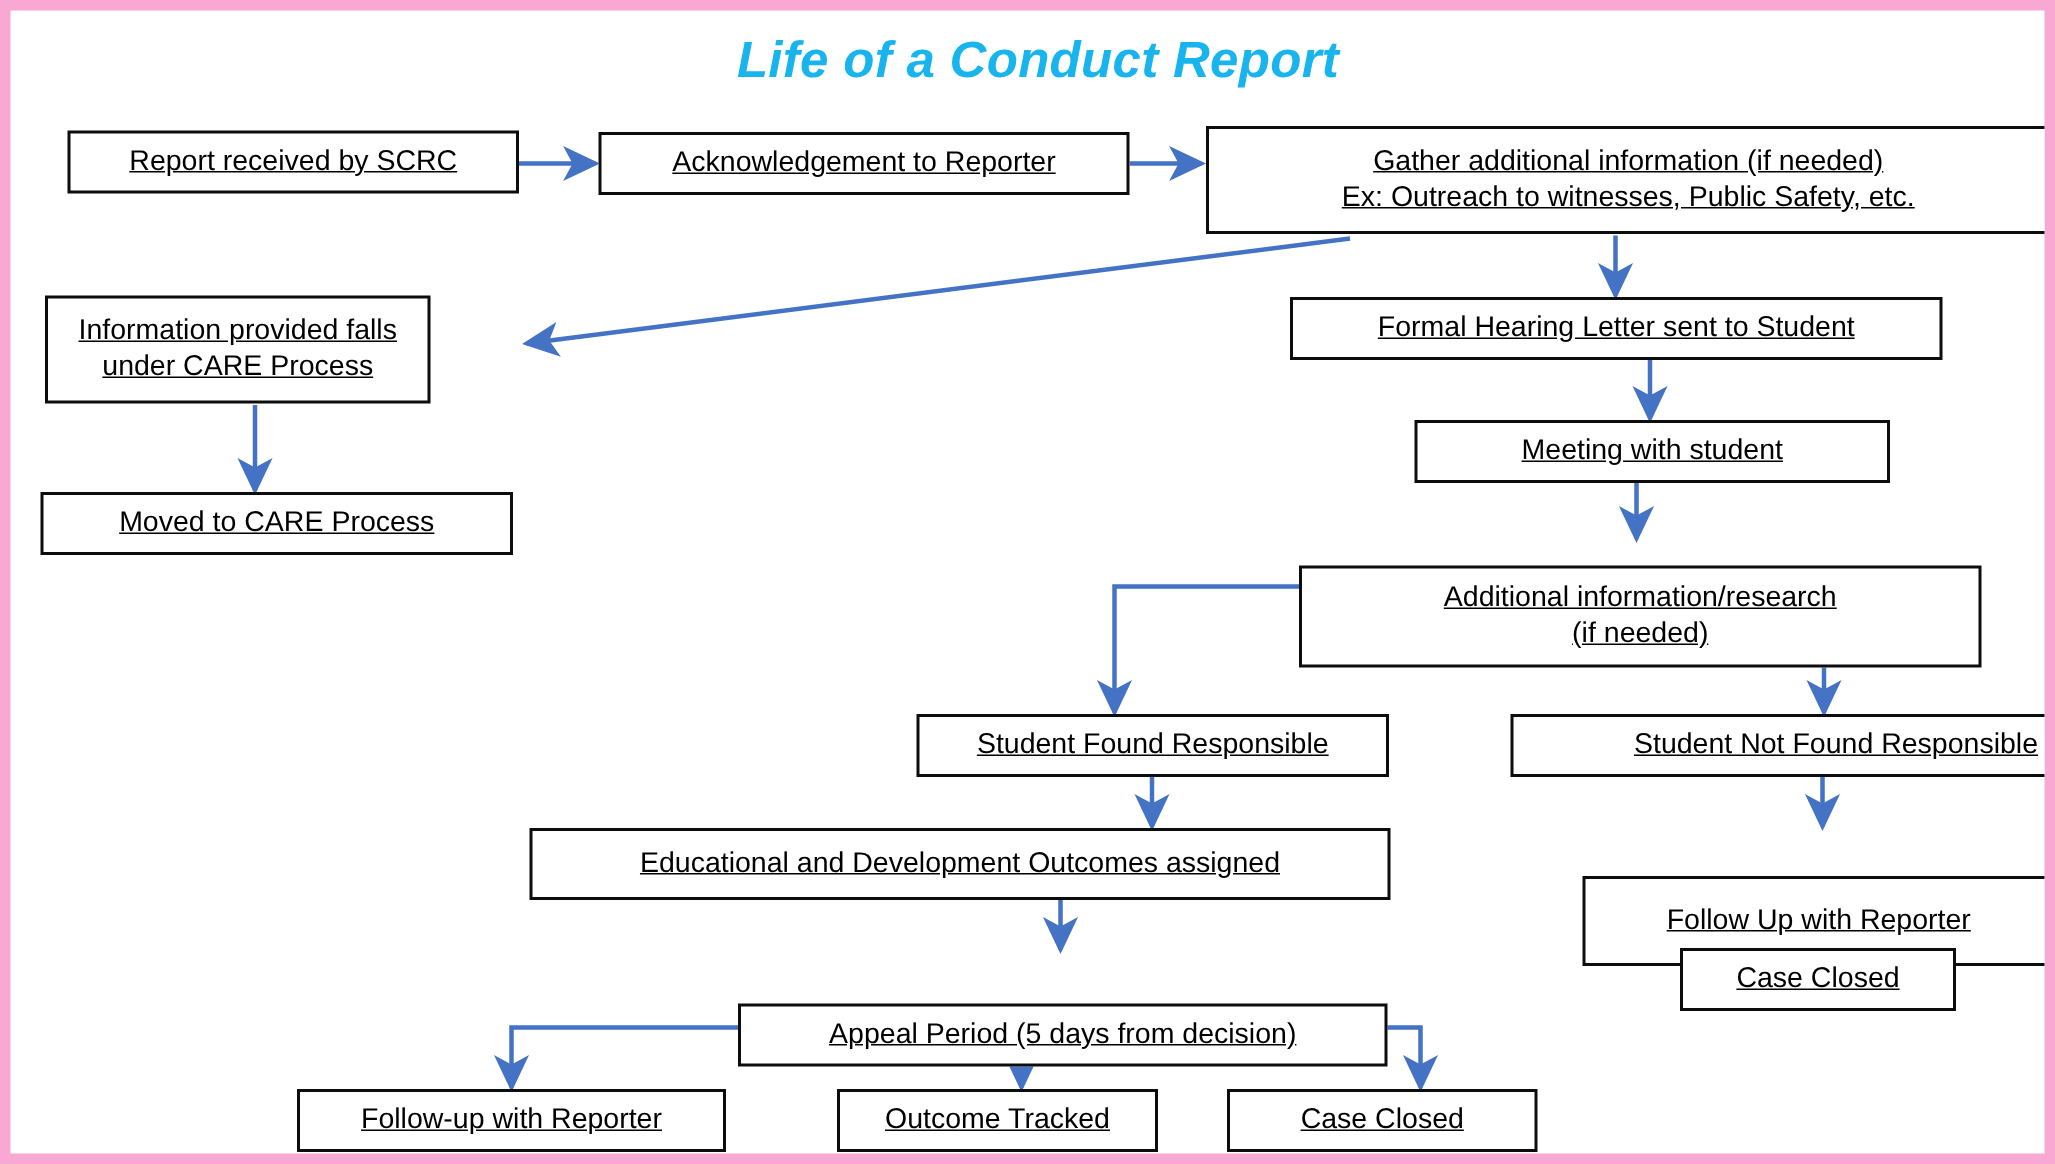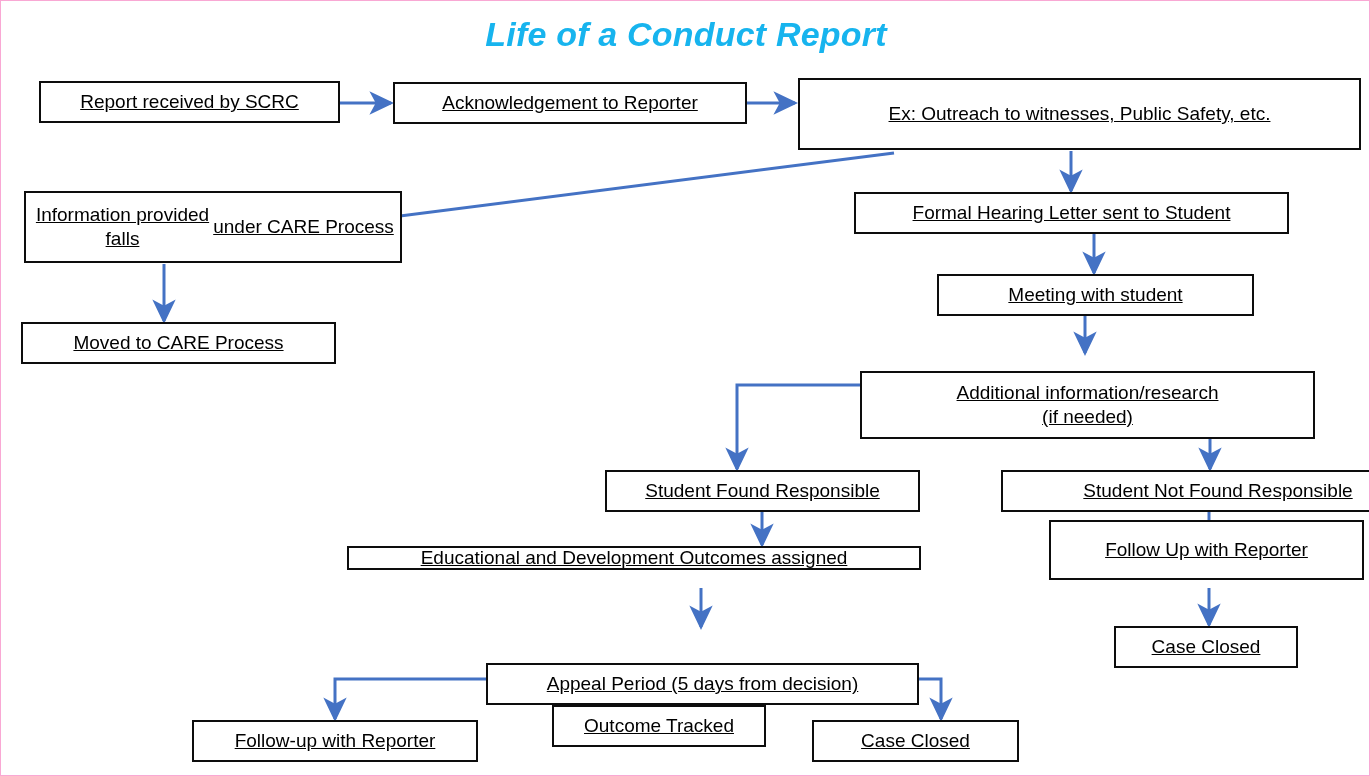--- a/index.html
+++ b/index.html
@@ -5,21 +5,21 @@
   html, body {
     margin: 0;
     padding: 0;
     background: #ffffff;
   }
   #canvas {
     position: relative;
     width: 1370px;
     height: 776px;
     background: #ffffff;
-    border: 1px solid #f9a8d4;
+    border: 7px solid #f9a8d4;
     box-sizing: border-box;
     overflow: hidden;
     font-family: "Liberation Sans", sans-serif;
   }
   #title {
     position: absolute;
     left: 0;
     top: 14px;
     width: 1370px;
     text-align: center;
@@ -107,24 +107,25 @@
 
   <div class="node" style="left:38px; top:80px; width:301px; height:42px;">
     <span>Report received by SCRC</span>
   </div>
 
   <div class="node" style="left:392px; top:81px; width:354px; height:42px;">
     <span>Acknowledgement to Reporter</span>
   </div>
 
   <div class="node" style="left:797px; top:77px; width:563px; height:72px; flex-direction:column;">
+    <span>Gather additional information (if needed)</span>
     <span>Ex: Outreach to witnesses, Public Safety, etc.</span>
   </div>
 
-  <div class="node" style="left:23px; top:190px; width:378px; height:72px; flex-direction:row;">
+  <div class="node" style="left:23px; top:190px; width:257px; height:72px; flex-direction:column;">
     <span>Information provided falls</span>
     <span>under CARE Process</span>
   </div>
 
   <div class="node" style="left:20px; top:321px; width:315px; height:42px;">
     <span>Moved to CARE Process</span>
   </div>
 
   <div class="node" style="left:853px; top:191px; width:435px; height:42px;">
     <span>Formal Hearing Letter sent to Student</span>
@@ -140,41 +141,41 @@
   </div>
 
   <div class="node" style="left:604px; top:469px; width:315px; height:42px;">
     <span>Student Found Responsible</span>
   </div>
 
   <div class="node" style="left:1000px; top:469px; width:434px; height:42px;">
     <span>Student Not Found Responsible</span>
   </div>
 
-  <div class="node" style="left:346px; top:545px; width:574px; height:24px;">
+  <div class="node" style="left:346px; top:545px; width:574px; height:48px;">
     <span>Educational and Development Outcomes assigned</span>
   </div>
 
-  <div class="node" style="left:1048px; top:519px; width:315px; height:60px;">
+  <div class="node" style="left:1048px; top:577px; width:315px; height:60px;">
     <span>Follow Up with Reporter</span>
   </div>
 
   <div class="node" style="left:1113px; top:625px; width:184px; height:42px;">
     <span>Case Closed</span>
   </div>
 
   <div class="node" style="left:485px; top:626px; width:433px; height:42px;margin-top:36px;">
     <span>Appeal Period (5 days from decision)</span>
   </div>
 
   <div class="node" style="left:191px; top:719px; width:286px; height:42px;">
     <span>Follow-up with Reporter</span>
   </div>
 
-  <div class="node" style="left:551px; top:704px; width:214px; height:42px;align-items:center;">
+  <div class="node" style="left:551px; top:719px; width:214px; height:42px;align-items:center;">
     <span>Outcome Tracked</span>
   </div>
 
   <div class="node" style="left:811px; top:719px; width:207px; height:42px;">
     <span>Case Closed</span>
   </div>
 
 </div>
 
 </body></html>

